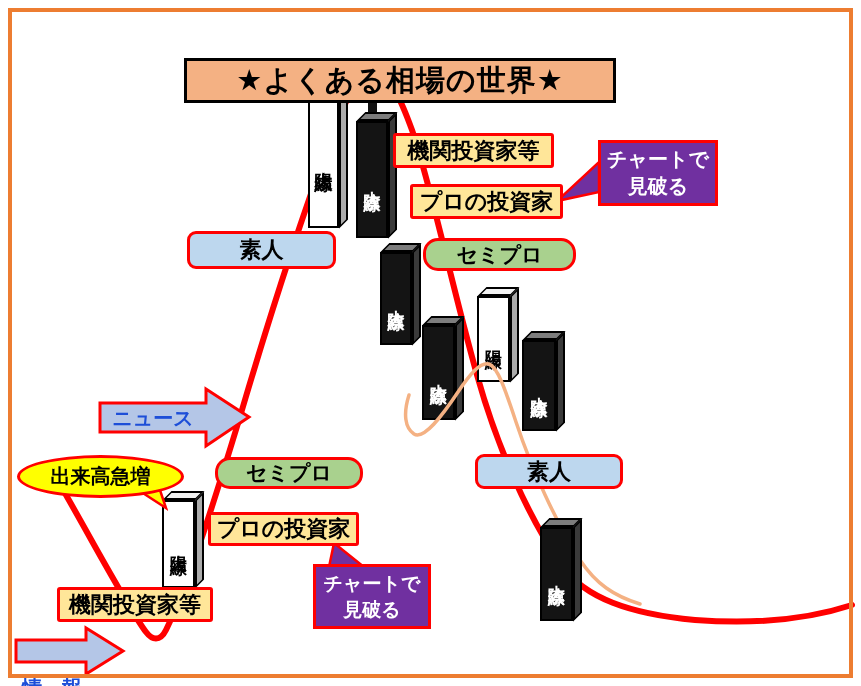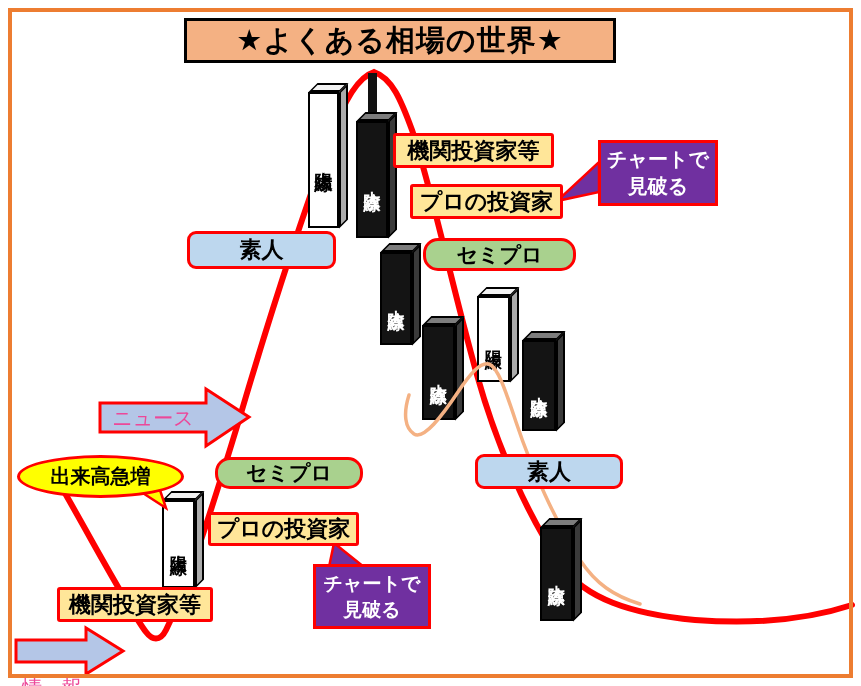--- a/index.html
+++ b/index.html
@@ -46,24 +46,24 @@
     font-weight:bold;color:#000;white-space:nowrap;
   }
   .r-yellow{background:var(--yellow_box);border:3px solid var(--red);border-radius:3px;}
   .r-green {background:var(--green_box) ;border:3px solid var(--red);border-radius:15px;}
   .r-blue  {background:var(--blue_box)  ;border:3px solid var(--red);border-radius:9px;}
   .o-blue  {background:var(--blue_box)  ;border:3px solid var(--nanpin_line);border-radius:8px;}
   .purplebox{
     background:var(--purple);border:3px solid var(--red);color:#fff;
     flex-direction:column;line-height:1.35;font-size:20px;
   }
-  .titlebox{background:var(--title_bg);border:3px solid #000;font-size:29px;letter-spacing:1px;}
+  .titlebox{background:var(--title_bg);border:3px solid #000;font-size:29px;letter-spacing:1px;margin-top:40px;}
   .ellipse{border-radius:50%;font-family:Liberation Serif, serif;}
   .arrowlabel{position:absolute;z-index:5;display:flex;align-items:center;justify-content:center;
-    font-weight:normal;color:#ec4899;white-space:nowrap;}
+    font-weight:bold;color:#1d4ed8;white-space:nowrap;}
 </style>
 </head>
 <body>
 
 <div class="stage">
 
   <svg class="layer" id="curves" viewBox="0 0 861 686">
     <path d="M 62 488
          C 92 540, 128 608, 146 632
          C 152 640, 160 642, 166 630

